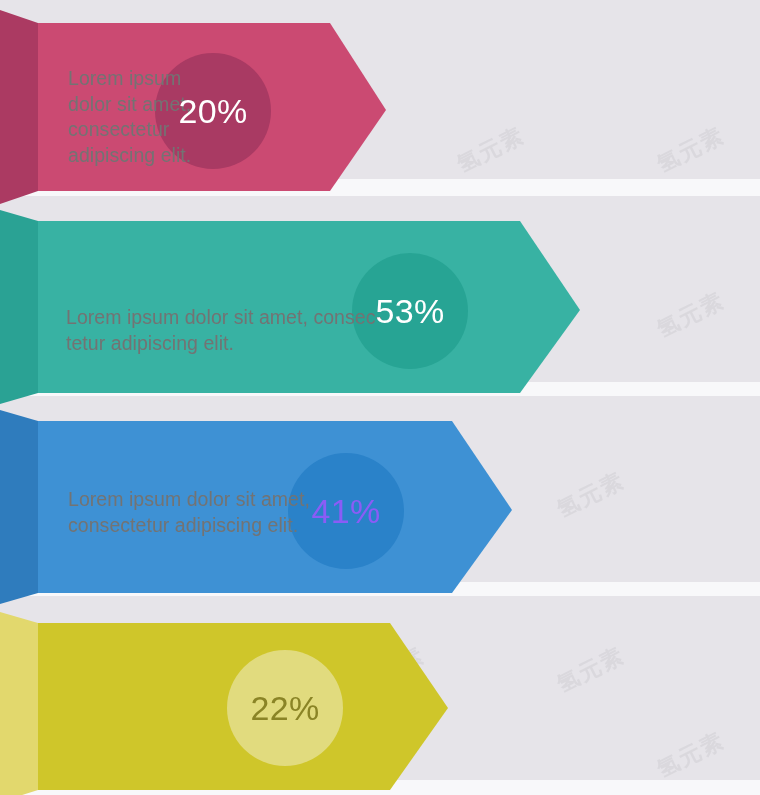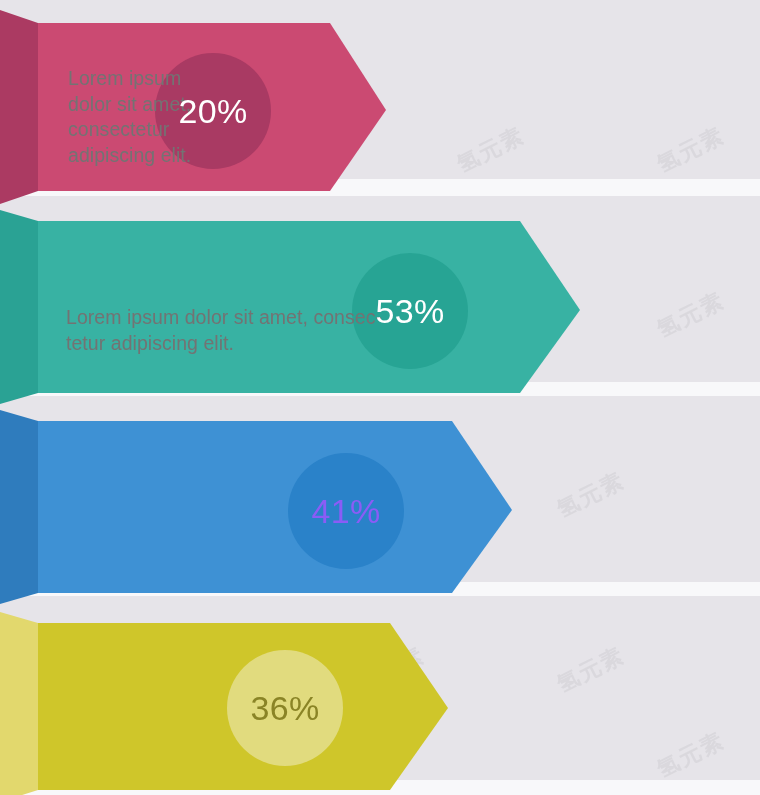--- a/index.html
+++ b/index.html
@@ -150,29 +150,31 @@
       <span class="pct-label" id="b2-pct" style="color: rgb(255, 255, 255);">53%</span>
     </div>
   </div>
 
   <div class="band" id="band-3">
     <svg width="550" height="195" viewBox="0 0 550 195">
       <polygon id="b3-fold" points="0,0 38,11 38,183 0,194" fill="#2f7cbd"></polygon>
       <polygon id="b3-body" points="38,11 452,11 512,100 452,183 38,183" fill="#3e91d4"></polygon>
       <circle id="b3-circle" cx="346" cy="101" r="58" fill="#2a82c9"></circle>
     </svg>
+    <div class="band-text" style="left:68px; top:77px;">Lorem ipsum dolor sit amet,
+consectetur adipiscing elit.</div>
     <div class="pct-circle" style="left:288px; top:43px; width:116px; height:116px;">
       <span class="pct-label" id="b3-pct" style="color: #8b5cf6;">41%</span>
     </div>
   </div>
 
   <div class="band" id="band-4">
     <svg width="480" height="190" viewBox="0 0 480 190">
       <polygon id="b4-fold" points="0,0 38,11 38,178 0,190" fill="#e2d86d"></polygon>
       <polygon id="b4-body" points="38,11 390,11 448,96 390,178 38,178" fill="#cfc62a"></polygon>
       <circle id="b4-circle" cx="285" cy="96" r="58" fill="#e1db7e"></circle>
     </svg>
     <div class="pct-circle" style="left:227px; top:38px; width:116px; height:116px;">
-      <span class="pct-label" id="b4-pct" style="color: rgb(138, 132, 38);">36%</span>
+      <span class="pct-label" id="b4-pct" style="color: rgb(138, 132, 38);">22%</span>
     </div>
   </div>
 
 </div>
 
 </body></html>

